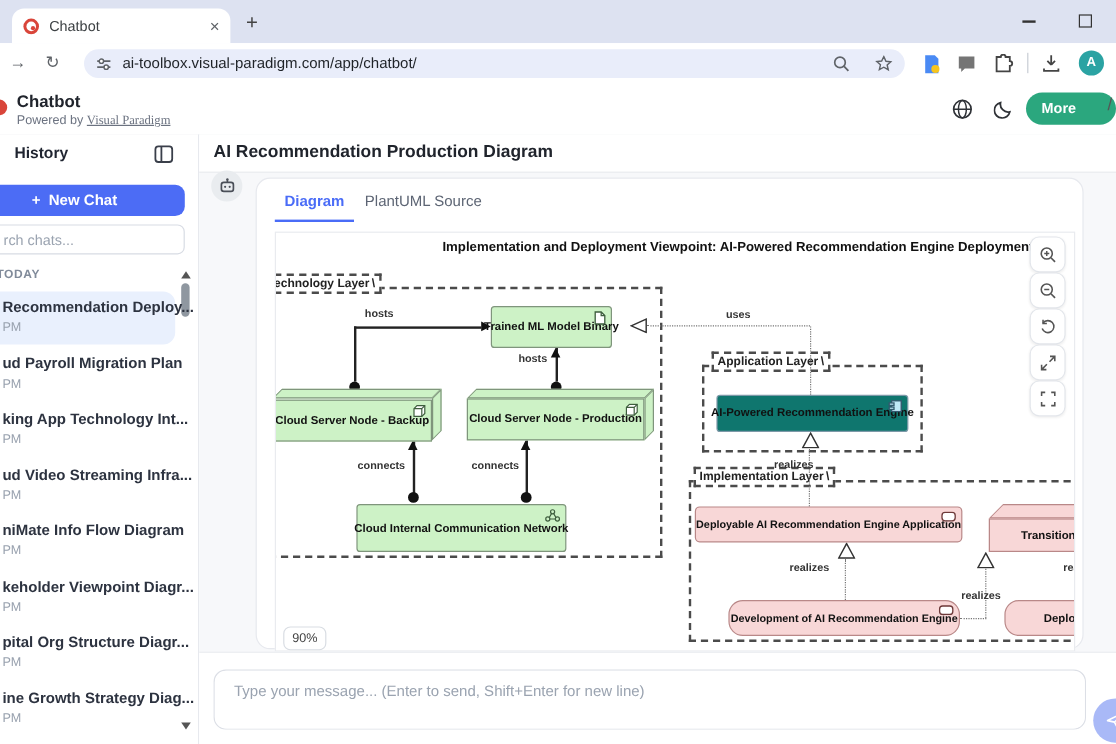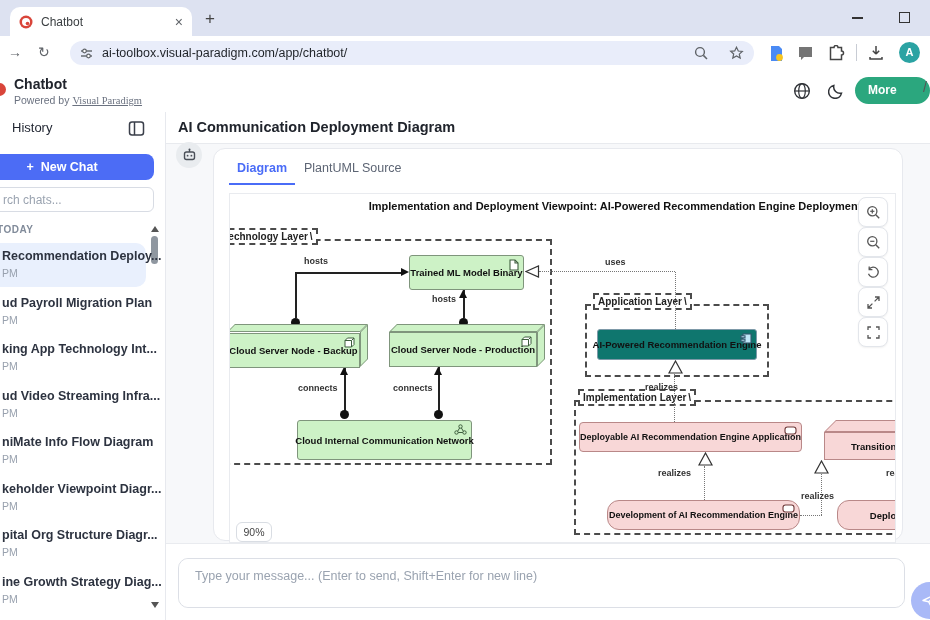--- a/index.html
+++ b/index.html
@@ -28,21 +28,21 @@
   .applogo{left:-7px;top:13px;width:13px;height:13px;border-radius:50%;background:#d9453a;}
   .apptitle{left:14px;top:6px;font-size:14px;font-weight:bold;color:#20242c;}
   .poweredby{left:14px;top:24px;font-size:10.5px;color:#6b7280;}
   .poweredby a{color:#6b7280;font-family:Liberation Serif, serif;}
   .moreapps{left:855px;top:7px;height:27px;line-height:27px;padding:0 13px;background:#2ba77e;
             border-radius:14px;color:#fff;font-size:12px;font-weight:bold;}
   .hdr-slash{left:923px;top:9px;font-size:14px;color:#555;}
   
   #bodyarea{left:0;top:112px;width:930px;height:508px;}
   #sidebar{left:0;top:0;width:166px;height:508px;background:#fff;border-right:1px solid #e7e9ee;box-sizing:border-box;}
-  .sb-title{left:12px;top:8px;font-size:13px;font-weight:normal;color:#1f2430;}
+  .sb-title{left:12px;top:8px;font-size:13px;font-weight:bold;color:#1f2430;}
   .sb-panelicon{left:128px;top:8px;}
   .newchat{left:-30px;top:42px;width:184px;height:26px;background:#4c6cf5;border-radius:8px;color:#fff;
            font-size:12.5px;font-weight:bold;text-align:center;line-height:26px;}
   .searchbox{left:-30px;top:75px;width:184px;height:25px;border:1px solid #d8dce4;border-radius:6px;
              background:#fff;box-sizing:border-box;}
   .searchbox span{position:absolute;left:32px;top:5px;font-size:12px;color:#9aa3b0;white-space:nowrap;}
   .today{left:-3px;top:112px;font-size:10px;font-weight:bold;letter-spacing:.5px;color:#818b9a;}
   .chat-item{left:-30px;width:176px;height:44px;}
   .chat-item.sel{background:#e9f0fd;border-radius:10px;}
   .ci-title{position:absolute;left:32px;top:6px;font-size:12.5px;font-weight:600;color:#2d3340;white-space:nowrap;}
@@ -218,21 +218,21 @@
       <span class="ci-time">PM</span>
     </div>
     <div class="abs chat-item" style="top:457px;">
       <span class="ci-title">ine Growth Strategy Diag...</span>
       <span class="ci-time">PM</span>
     </div>
   </div>
 
   <div class="abs" id="main">
     <div class="abs main-titlebar">
-      <div class="abs main-title">AI Communication Deployment Diagram</div>
+      <div class="abs main-title">AI Recommendation Production Diagram</div>
     </div>
     <div class="abs botavatar">
       <svg width="15" height="14" viewBox="0 0 15 14">
         <rect x="2.5" y="4" width="10" height="7.5" rx="2" fill="none" stroke="#4a4f58" stroke-width="1.4"></rect>
         <line x1="7.5" y1="1.5" x2="7.5" y2="4" stroke="#4a4f58" stroke-width="1.3"></line>
         <circle cx="7.5" cy="1.6" r="1" fill="#4a4f58"></circle>
         <circle cx="5.6" cy="7.7" r="0.9" fill="#4a4f58"></circle>
           <circle cx="9.4" cy="7.7" r="0.9" fill="#4a4f58"></circle>
       </svg>
     </div>
@@ -296,21 +296,21 @@
         <span class="abs elabel" style="left:428px;top:274px;">realizes</span>
 
         <div class="abs edot-h" style="left:570px;top:321px;width:22px;"></div>
         <div class="abs edot-v" style="left:591px;top:280px;height:41px;"></div>
         <svg class="abs" style="left:584px;top:266px;" width="15" height="14">
           <polygon points="7.5,1 14,13 1,13" fill="#fff" stroke="#333" stroke-width="1.2"></polygon>
         </svg>
         <span class="abs elabel" style="left:571px;top:297px;">realizes</span>
         <span class="abs elabel" style="left:656px;top:274px;">realizes</span>
 
-        <div class="abs node green" style="left:179px;top:61px;width:115px;height:35px;">
+        <div class="abs node green" style="left:179px;top:61px;width:101px;height:35px;">
           <span class="nlabel">Trained ML Model Binary</span>
           <span class="nicon">
             <svg width="10" height="12" viewBox="0 0 10 12">
                 <path d="M1 1h5l3 3v7H1z" fill="#fff" stroke="#3e5e3e" stroke-width="1.1"></path>
                 <path d="M6 1v3h3" fill="none" stroke="#3e5e3e" stroke-width="1.1"></path>
               </svg>
           </span>
         </div>
 
         <div class="abs n3d" style="left:-3px;top:130px;width:141px;height:44px;">

